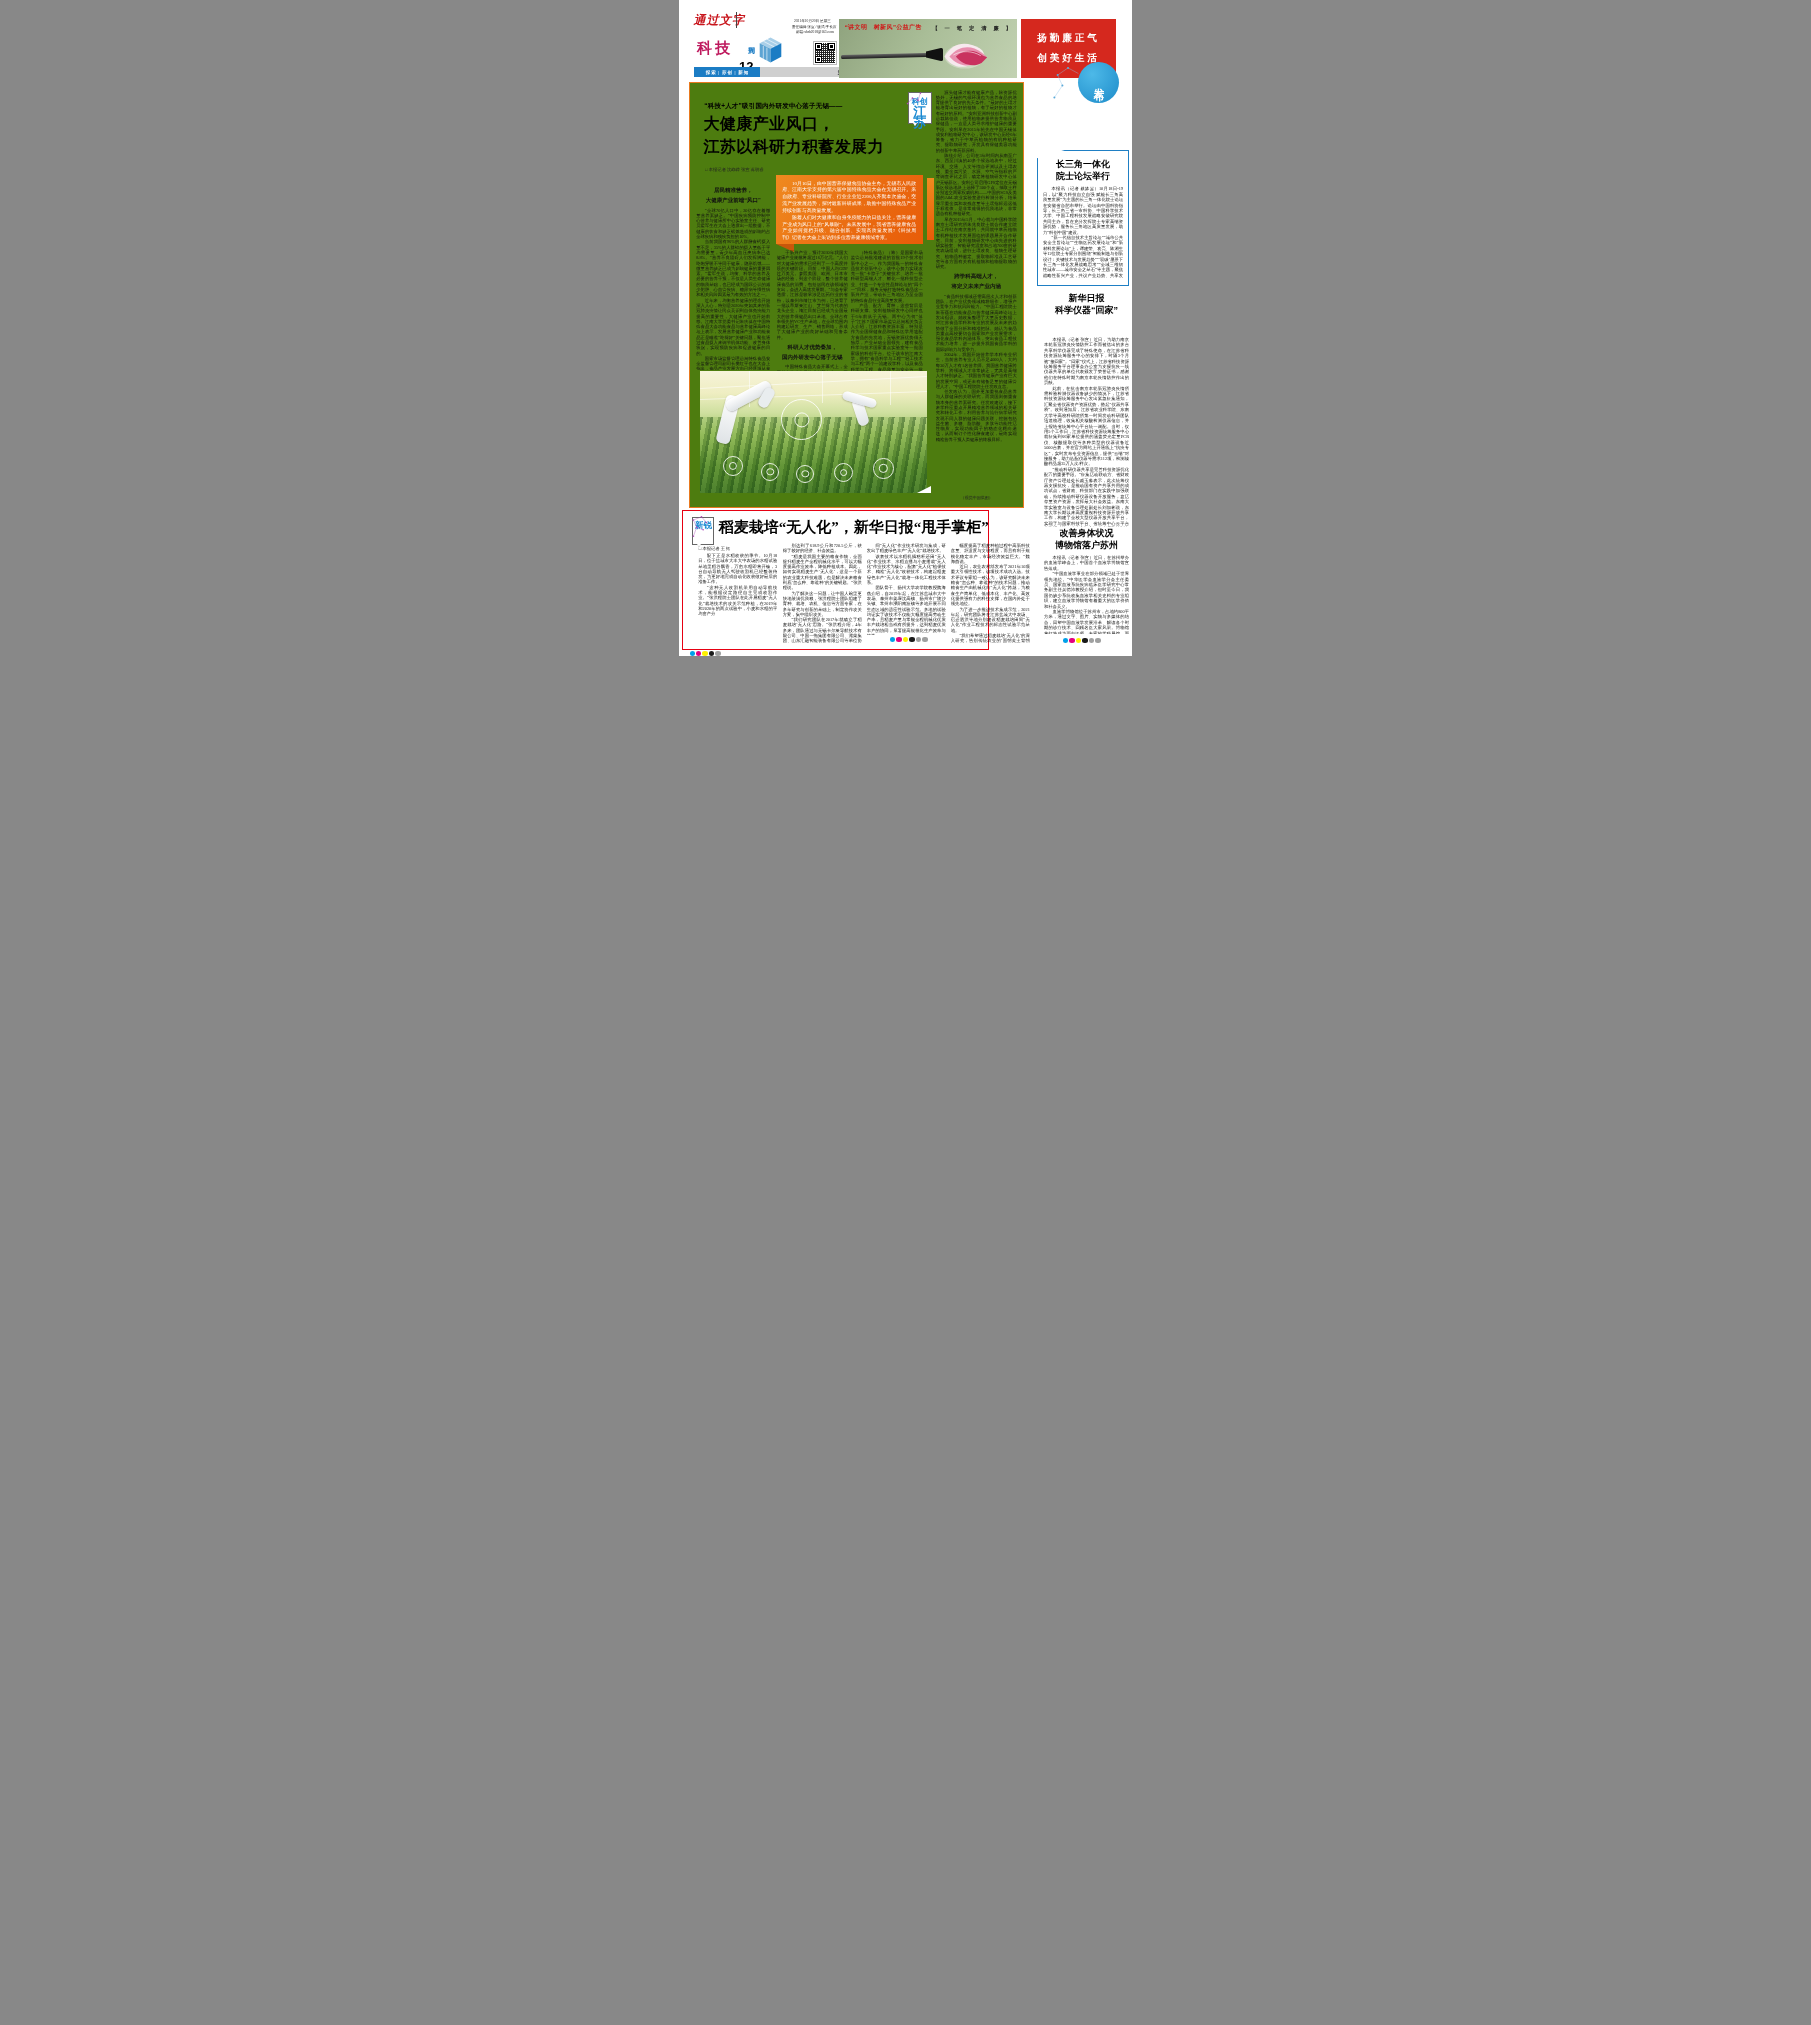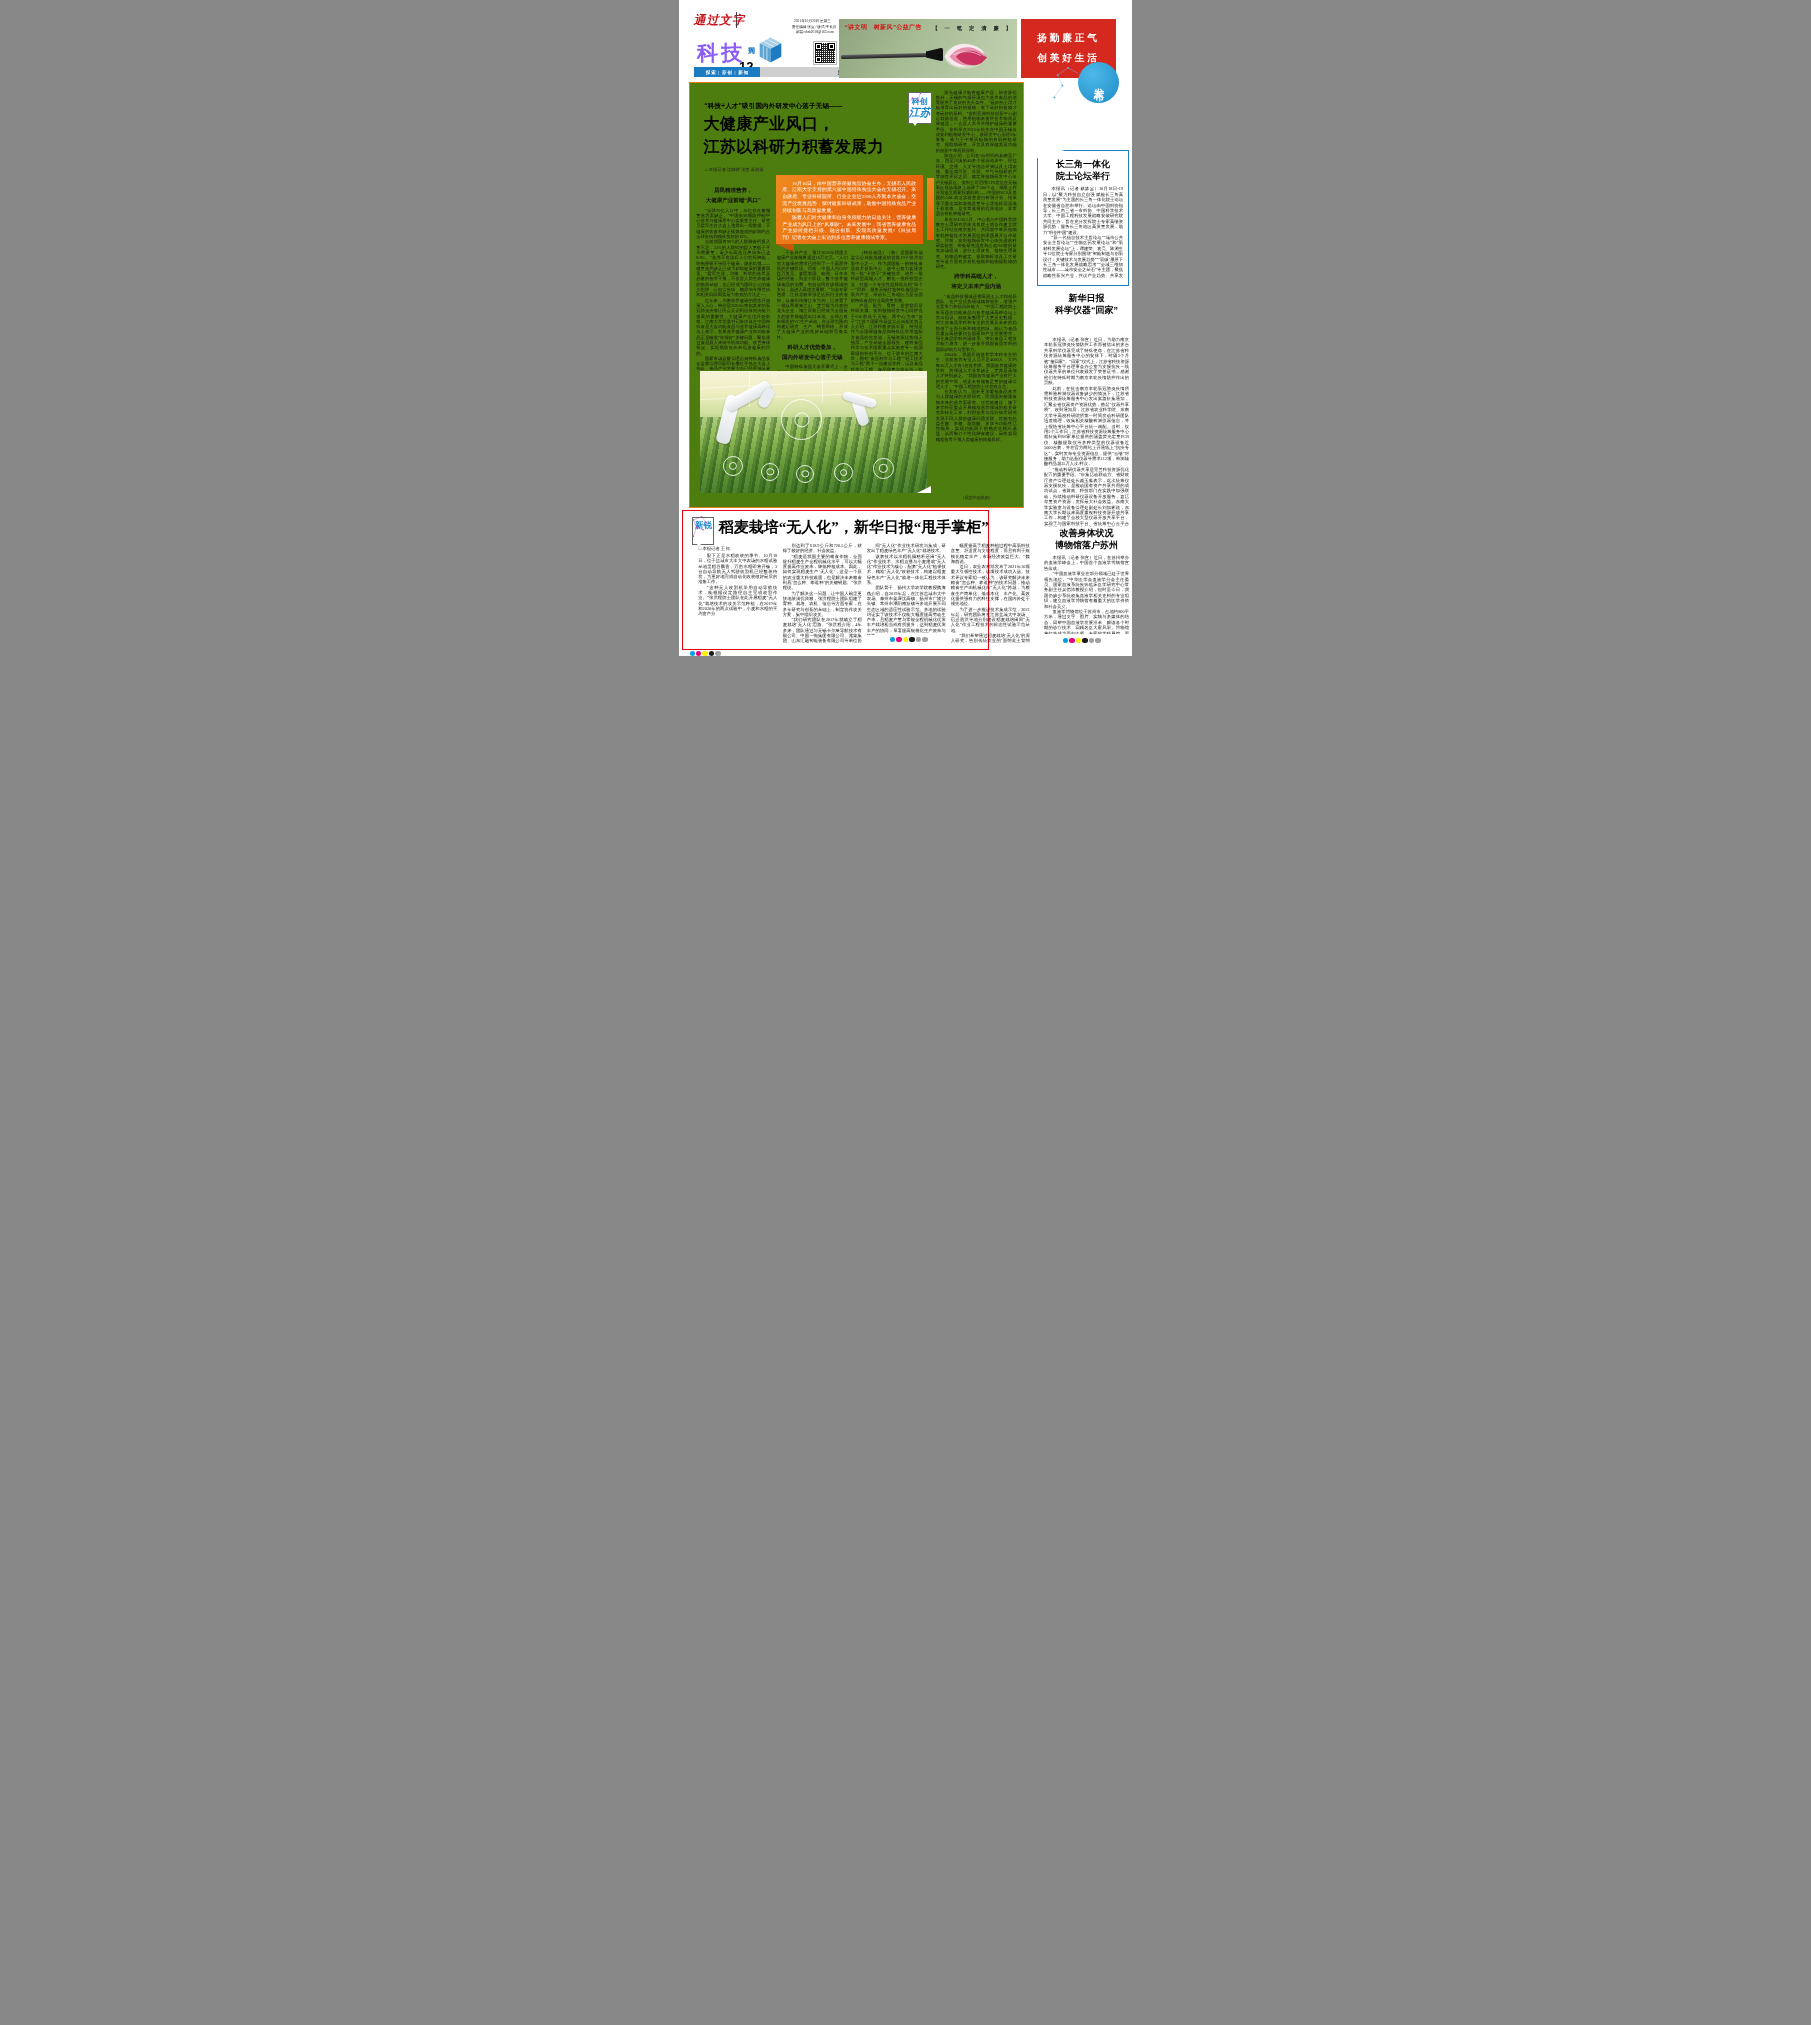--- a/index.html
+++ b/index.html
@@ -5,21 +5,21 @@
   html,body{margin:0;padding:0;background:#888;}
   #page{position:relative;width:453px;height:656px;background:#fff;margin:0 auto;
         font-family:"Liberation Serif","DejaVu Serif",serif;color:#111;overflow:hidden;}
   .abs{position:absolute;}
   .sans{font-family:"Liberation Sans","DejaVu Sans",sans-serif;}
   
   .paper-name{font-size:12px;font-weight:bold;color:#c8161d;letter-spacing:0.8px;font-style:italic;}
   .page-num{font-size:13px;font-weight:bold;color:#000;}
   .mast-divider{width:0.4px;background:#444;}
   .head-info{font-size:3.6px;line-height:5.3px;color:#222;white-space:nowrap;}
-  .weekly-big{font-size:21px;font-weight:bold;color:#8b5cf6;letter-spacing:3.2px;text-align:right;}
+  .weekly-big{font-size:15px;font-weight:bold;color:#be185d;letter-spacing:3.2px;text-align:right;}
   .weekly-small{font-size:6.9px;line-height:8px;color:#1b7cc4;font-weight:bold;}
   .sec-bar{background:#1b7cc4;color:#fff;font-size:4.5px;font-weight:bold;
            display:flex;align-items:center;justify-content:center;letter-spacing:0.8px;}
   .issue-bar{background:#cfcfcf;color:#000;font-size:4.9px;font-weight:bold;
              display:flex;align-items:center;justify-content:flex-end;padding-right:3.2px;box-sizing:border-box;}
   .banner{background:linear-gradient(120deg,#8fa37e 0%,#a9bd97 45%,#c2d2b2 100%);overflow:hidden;}
   .banner-slogan{color:#d01818;font-size:6px;font-weight:bold;letter-spacing:0.4px;}
   .banner-callig{color:#1a1a1a;font-size:5.3px;letter-spacing:2.8px;font-weight:bold;}
   .brush-handle{width:87px;height:3.6px;background:linear-gradient(#666,#1d1d1d);border-radius:1.6px;transform:rotate(-1.5deg);}
   .brush-ferrule{width:17px;height:13.8px;background:#111;clip-path:polygon(0 28%,100% 0,100% 100%,0 72%);border-radius:1.6px;}
@@ -135,21 +135,21 @@
 
     <div class="abs badge" style="left:218px;top:9px;width:22px;height:30px;">
       <svg class="dots" width="16" height="16" viewBox="0 0 40 40">
         <path d="M4,34 L16,20 L30,26 L36,8" stroke="#b04db8" stroke-width="1" fill="none"></path>
         <circle cx="4" cy="34" r="2" fill="#b04db8"></circle>
           <circle cx="16" cy="20" r="2" fill="#b04db8"></circle>
         <circle cx="30" cy="26" r="2" fill="#b04db8"></circle>
           <circle cx="36" cy="8" r="2" fill="#b04db8"></circle>
       </svg>
       <div class="bch sans" style="font-size:8px;line-height:10.5px;margin-top:3.6px;">科创</div>
-      <div class="bch sans" style="font-size:11px;line-height:10.5px;font-style:italic;">江苏</div>
+      <div class="bch sans" style="font-size:13px;line-height:10.5px;">江苏</div>
       <div class="tail"></div>
     </div>
 
     <div class="abs main-hl" style="left:13.8px;top:31px;">大健康产业风口，</div>
     <div class="abs main-hl" style="left:13.8px;top:54px;">江苏以科研力积蓄发展力</div>
 
     <div class="abs byline" style="left:15.4px;top:84px;">□ 本报记者 沈峥嵘 张宣 蒋明睿</div>
 
     <div class="abs col" style="left:6.5px;top:104px;width:74px;height:183px;">
       <div class="col-sub" style="margin-top:0 !important;">居民精准营养，</div>

